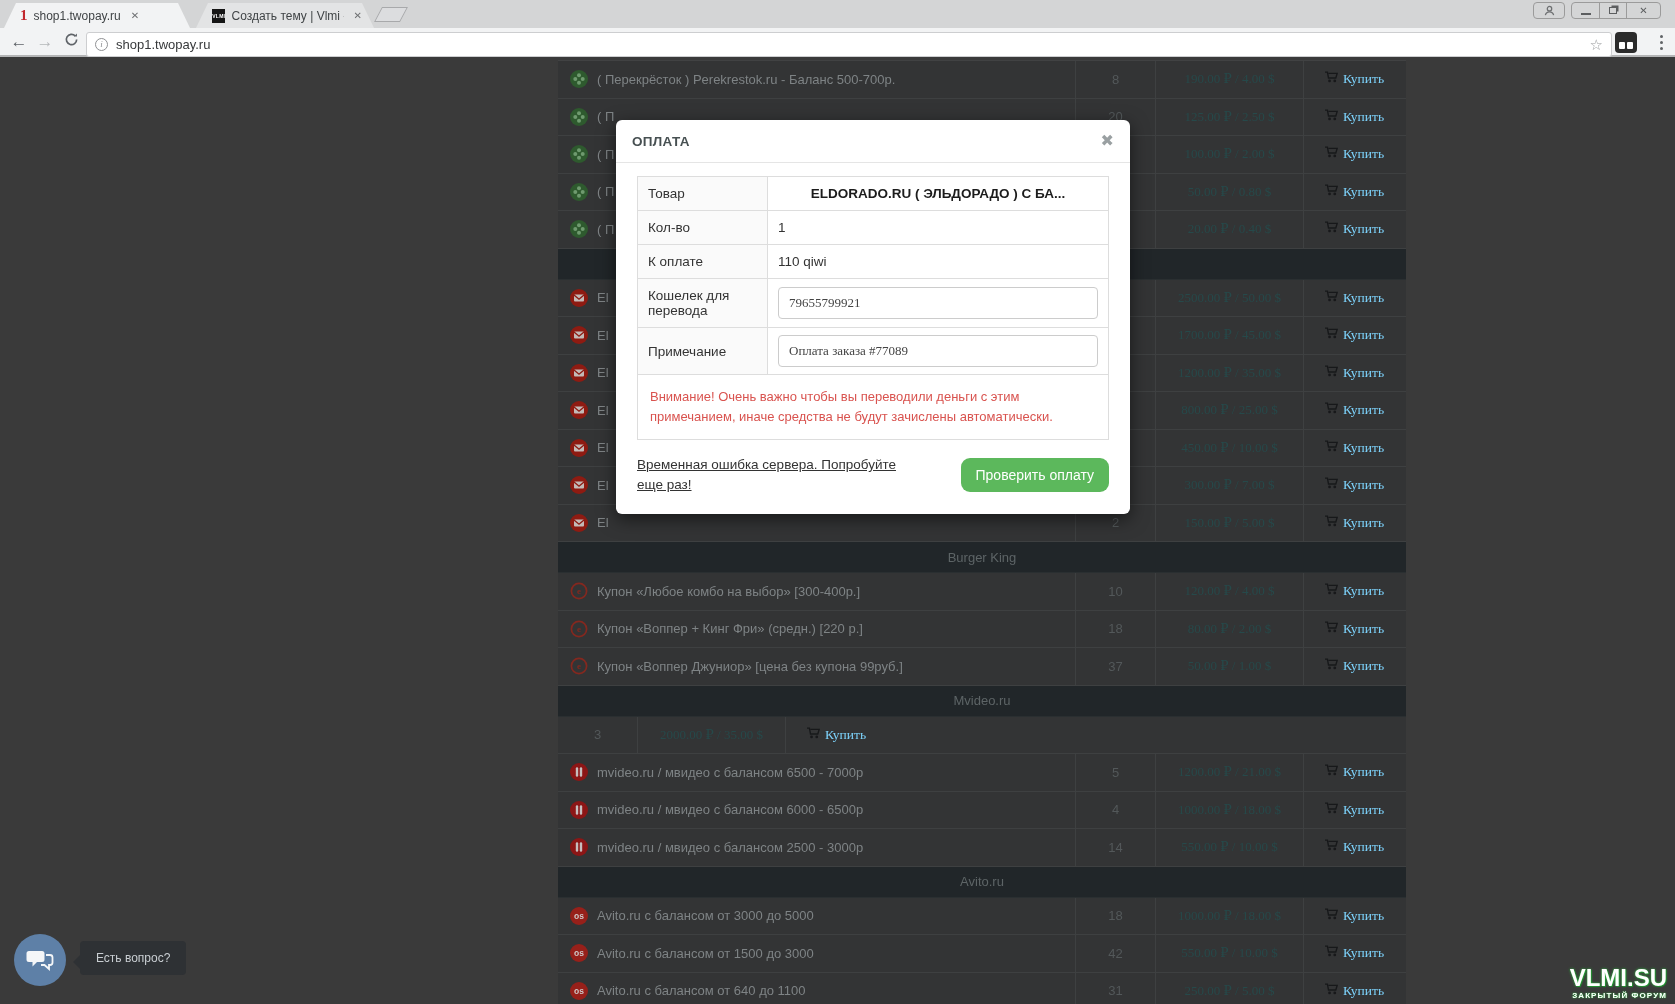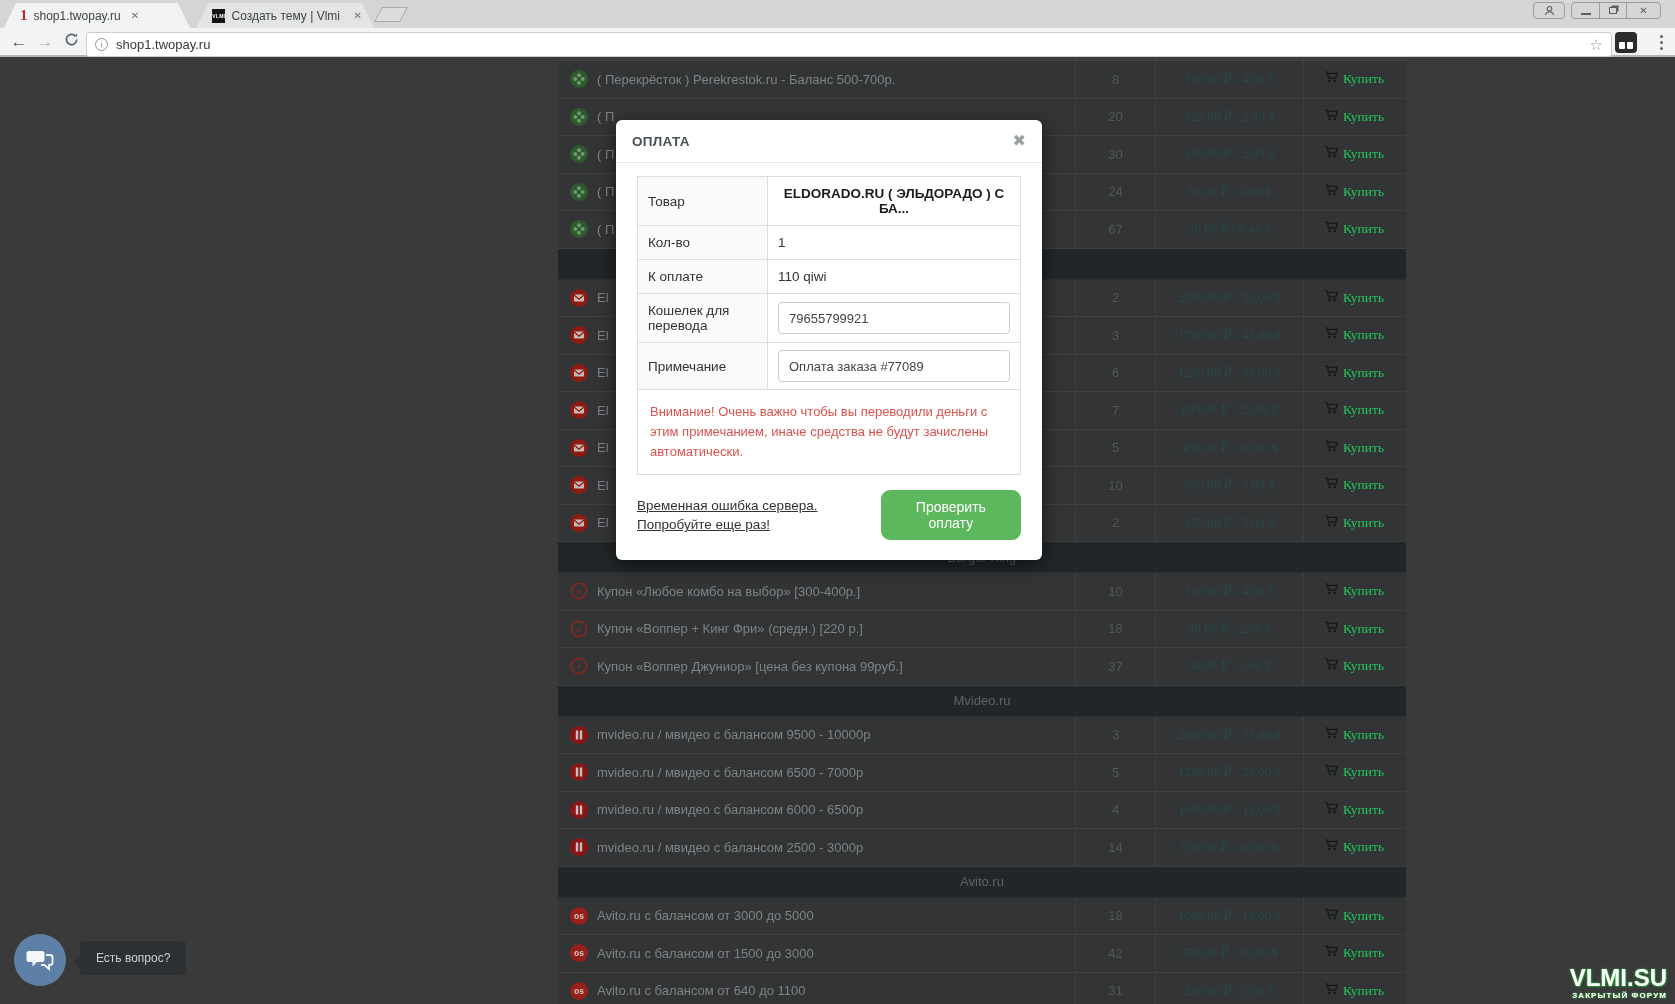--- a/index.html
+++ b/index.html
@@ -58,38 +58,38 @@
   .prow { height:37.5px; background:#333435; border-bottom:1px solid #3e4041; display:flex; }
   .c-name { width:518px; display:flex; align-items:center; gap:9px; padding-left:12px;
             border-right:1px solid #3e4041; color:#7e8385; font-size:13px;
             white-space:nowrap; overflow:hidden; }
   .c-qty { width:80px; display:flex; align-items:center; justify-content:center;
            border-right:1px solid #3e4041; color:#53585a; font-size:13px; }
   .c-price { width:148px; display:flex; align-items:center; justify-content:center;
              border-right:1px solid #3e4041; color:#26494a; font-size:13px;
              font-family:"Liberation Serif","DejaVu Serif",serif; }
   .c-buy { width:101px; display:flex; align-items:center; justify-content:center; gap:5px;
-           color:#22c55e; font-size:13.5px; font-family:"Liberation Serif","DejaVu Serif",serif; }
+           color:#7dd3fc; font-size:13.5px; font-family:"Liberation Serif","DejaVu Serif",serif; }
   .sicon { width:18px; height:18px; flex:0 0 18px; }
   .sicon svg { display:block; width:18px; height:18px; }
 
   
-  .modal { position:absolute; left:616px; top:63px; width:426px; background:#fff; border-radius:6px;
+  .modal { position:absolute; left:616px; top:63px; width:514px; background:#fff; border-radius:6px;
            box-shadow:0 5px 18px rgba(0,0,0,.55); z-index:10; }
   .modal-header { padding:13px 16px; border-bottom:1px solid #e5e5e5; display:flex; align-items:center; }
   .modal-title { font-size:13.5px; font-weight:bold; color:#47505 2; color:#475052; letter-spacing:.3px; }
   .modal-close { margin-left:auto; color:#9aa0a2; font-size:16px; font-weight:bold; line-height:16px; }
   .modal-body { padding:13px 21px 0 21px; }
   table.mtable { width:100%; border-collapse:collapse; border:1px solid #ddd; }
   .mtable td { border:1px solid #ddd; padding:9px 10px; font-size:13.5px; color:#333; vertical-align:middle; }
   .mtable td.lbl { width:130px; background:#fafafa; }
   .mtable td.val-bold { font-weight:bold; color:#1c1c1c; text-align:center; }
   .mtable td.inp-cell { padding:7px 10px; }
   .mtable input { width:100%; height:32px; border:1px solid #ccc; border-radius:4px; padding:6px 10px;
-                  font-size:13px; color:#444; font-family:Liberation Sans, sans-serif; }
+                  font-size:13px; color:#444; font-family:Liberation Serif, serif; }
   .mtable td.warn { color:#d9534f; font-size:13px; line-height:1.55; padding:12px 12px; }
   .modal-footer { display:flex; align-items:center; padding:15px 21px 20px 21px; }
   .status-text { width:262px; font-size:13.5px; color:#333; line-height:1.45;text-decoration:underline; }
   .check-btn { margin-left:auto; background:#5cb85c; color:#fff; border:none; border-radius:9px;
                padding:9px 15px; font-size:14px; font-family:"Liberation Sans","DejaVu Sans",sans-serif; }
 
   
   .chat-btn { position:absolute; left:14px; top:877px; width:52px; height:52px; border-radius:50%;
               background:#5e80a7; display:flex; align-items:center; justify-content:center; }
   .chat-tip { position:absolute; left:80px; top:884px; background:#2e3134; color:#c9ced2;
@@ -512,30 +512,20 @@
           <span><svg width="13" height="12" viewBox="0 0 16 14">
               <path d="M0 1h3l1.3 7.3h9L15 2.6H4.4" fill="none" stroke="#17181a" stroke-width="1.7"></path>
               <circle cx="5.6" cy="11.8" r="1.7" fill="#17181a"></circle>
               <circle cx="12" cy="11.8" r="1.7" fill="#17181a"></circle>
             </svg></span>
           <span>Купить</span>
         </div>
       </div>
       <div class="sec-header">Mvideo.ru</div>
       <div class="prow">
-        <div class="c-name">
-          <span class="sicon">
-            <svg viewBox="0 0 18 18">
-              <circle cx="9" cy="9" r="9" fill="#8c1616"></circle>
-              <rect x="5.8" y="4.3" width="2.4" height="9.4" rx="1.2" fill="#c6bebe"></rect>
-              <rect x="9.8" y="4.3" width="2.4" height="9.4" rx="1.2" fill="#c6bebe"></rect>
-            </svg>
-          </span>
-          <span>mvideo.ru / мвидео с балансом 9500 - 10000р</span>
-        </div>
         <div class="c-qty">3</div>
         <div class="c-price">2000.00 ₽ / 35.00 $</div>
         <div class="c-buy">
           <span><svg width="13" height="12" viewBox="0 0 16 14">
               <path d="M0 1h3l1.3 7.3h9L15 2.6H4.4" fill="none" stroke="#17181a" stroke-width="1.7"></path>
               <circle cx="5.6" cy="11.8" r="1.7" fill="#17181a"></circle>
               <circle cx="12" cy="11.8" r="1.7" fill="#17181a"></circle>
             </svg></span>
           <span>Купить</span>
         </div>

